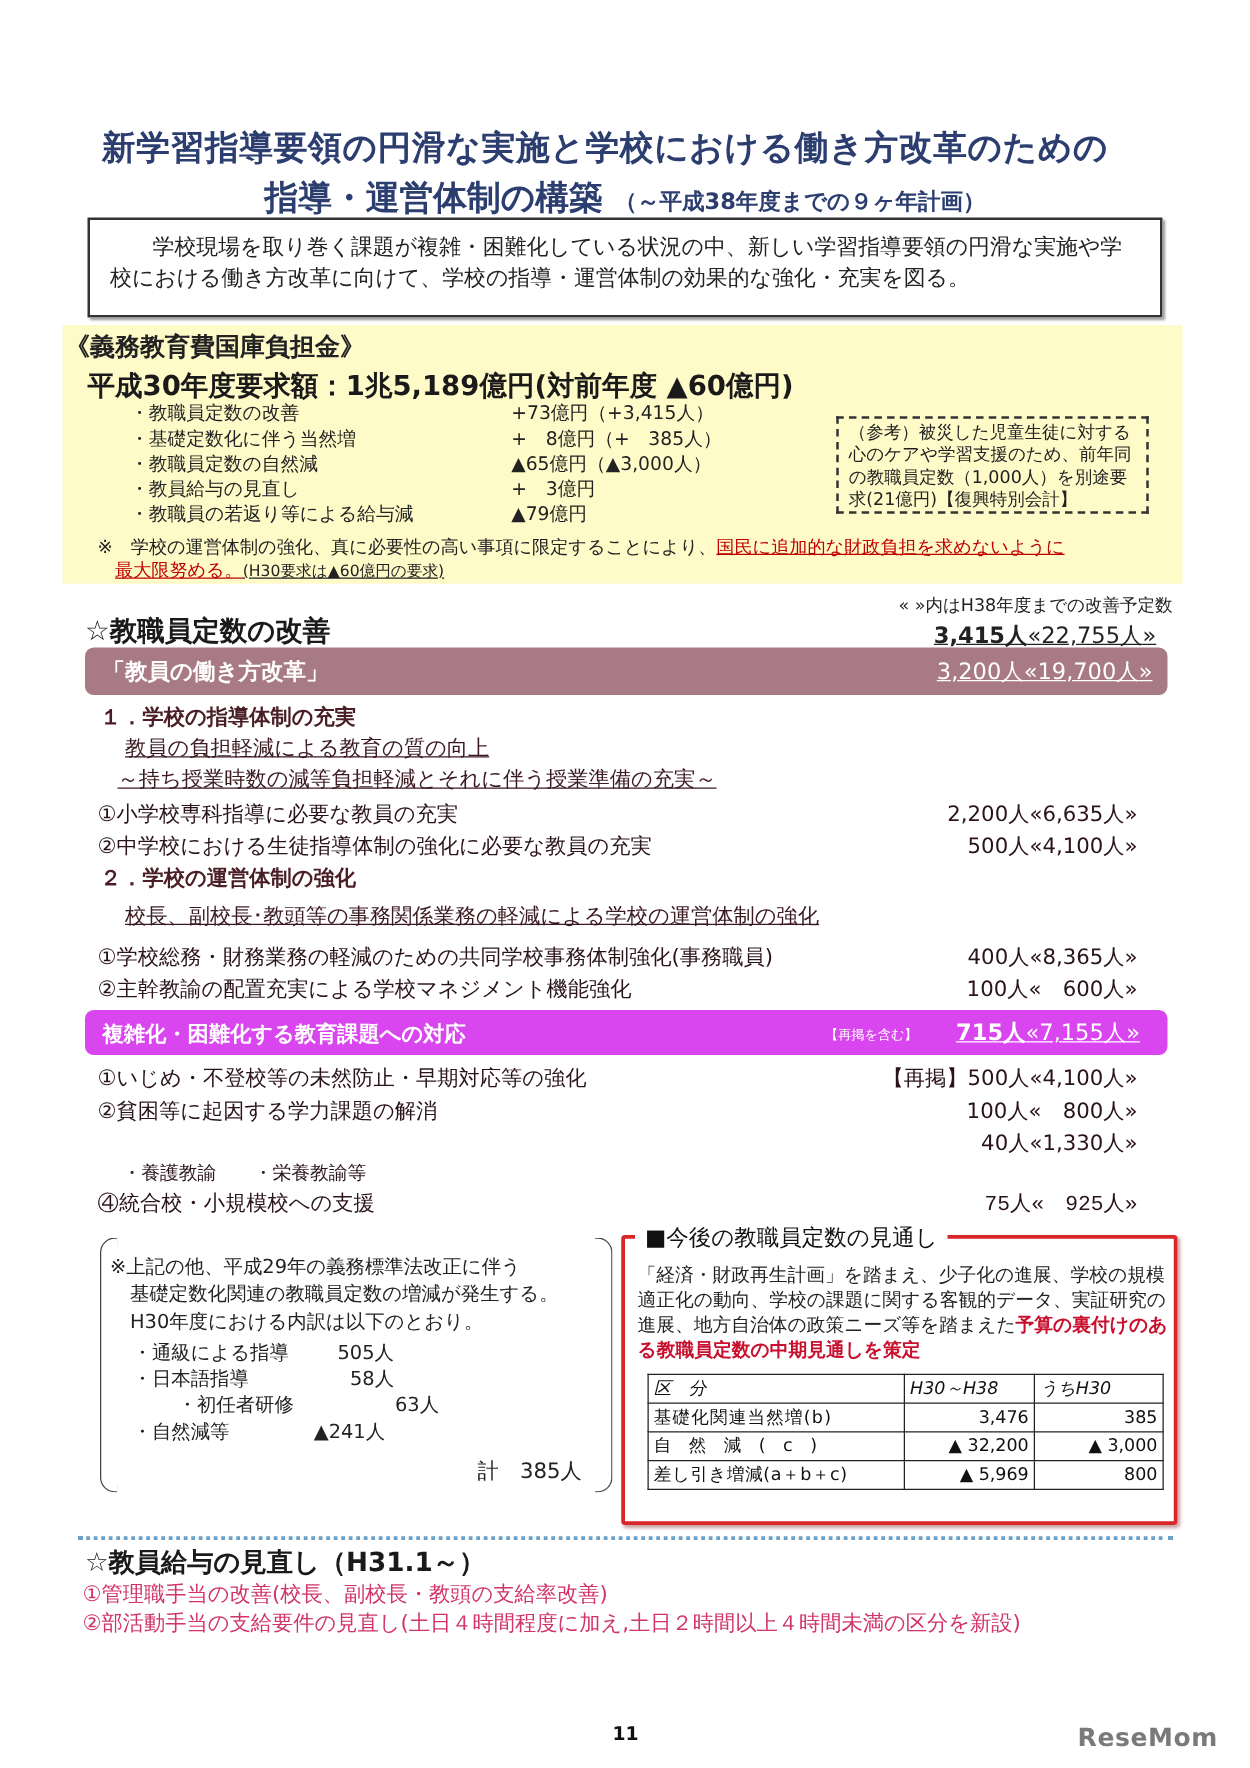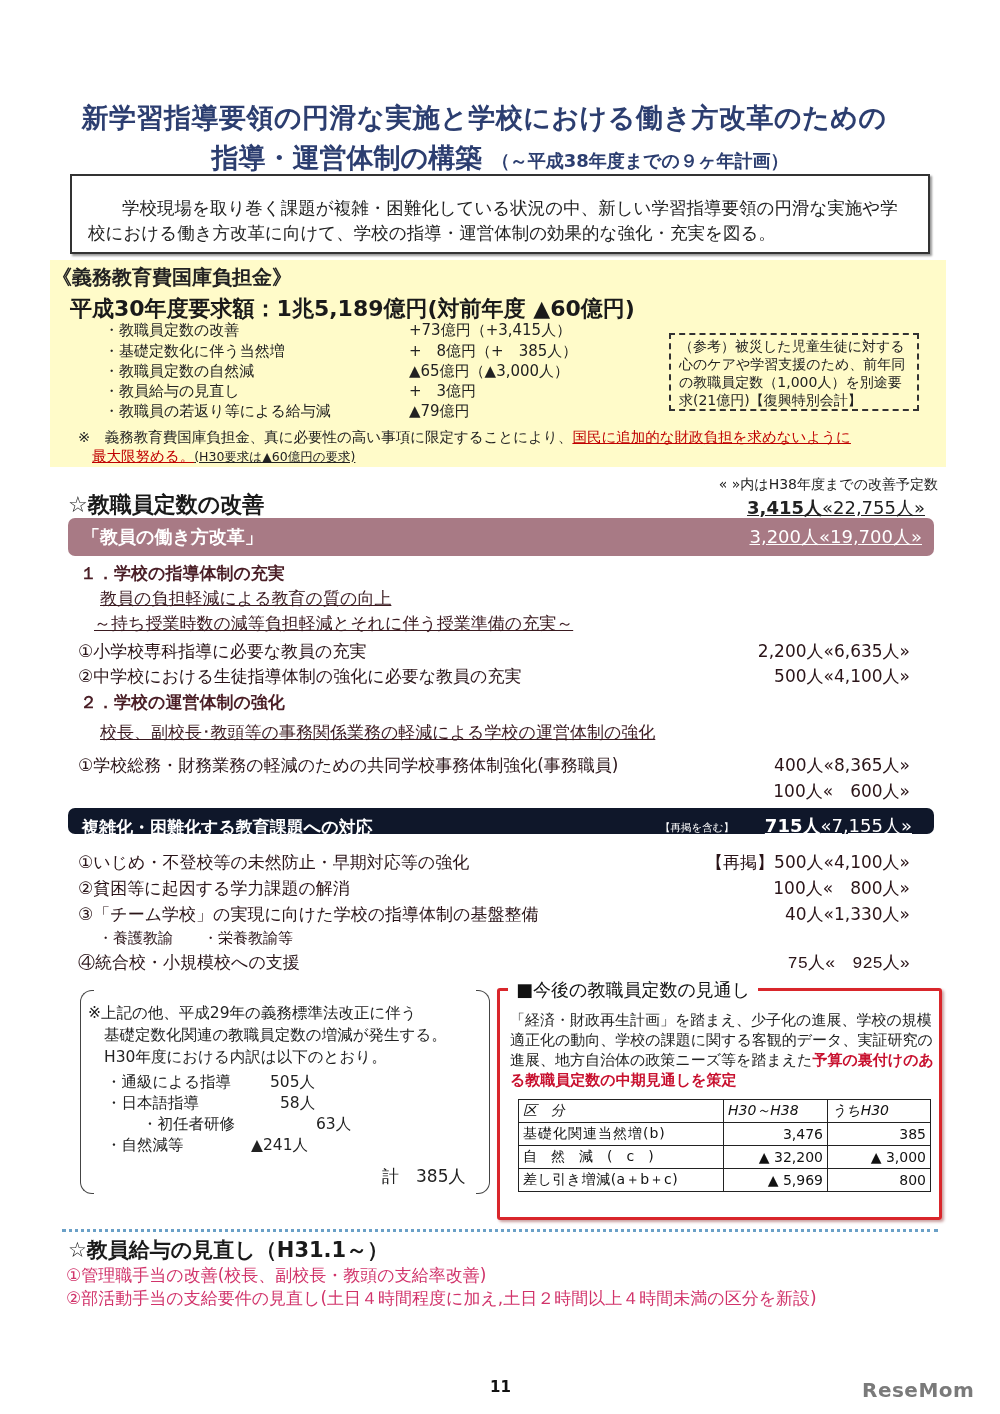--- a/index.html
+++ b/index.html
@@ -4,21 +4,21 @@
   <style>
     * { box-sizing: border-box; margin: 0; padding: 0; }
     html, body { width: 1000px; height: 1414px; background: #ffffff; }
     body { position: relative; font-family: "DejaVu Sans", "Liberation Sans", sans-serif; color: #1a1a1a; overflow: hidden; }
     .abs { position: absolute; white-space: nowrap; }
 
     .title1 { left: 0; width: 968px; top: 100px; text-align: center; font-size: 27px; font-weight: bold; color: #2c3e70; letter-spacing: 0.5px; }
     .title2 { left: 0; width: 1000px; top: 140px; text-align: center; font-size: 27px; font-weight: bold; color: #2c3e70; }
     .title2 .sub { font-size: 18px; }
 
-    .intro-box { left: 70px; top: 174px; width: 860px; height: 80px; border: 2px solid #333; box-shadow: 2px 2px 2px #999; padding: 20px 16px; font-size: 17.5px; line-height: 25px; white-space: normal; color: #222; }
+    .intro-box { left: 70px; top: 174px; width: 860px; height: 80px; border: 2px solid #333; box-shadow: 2px 2px 2px #999; padding: 10px 16px; font-size: 17.5px; line-height: 25px; white-space: normal; color: #222; }
     .intro-box p { text-indent: 34px; }
 
     .yellow { left: 50px; top: 260px; width: 896px; height: 207px; background: #fffbc9; }
     .y-head { left: 52px; top: 264px; font-size: 20px; font-weight: bold; color: #222; }
     .y-amount { left: 70px; top: 294px; font-size: 22px; font-weight: bold; color: #1a1a1a; }
     .y-row { font-size: 15px; color: #222; }
     .y-row .lab { position: absolute; left: 0; }
     .y-row .val { position: absolute; left: 305px; }
     .ref-box { left: 669px; top: 333px; width: 250px; height: 78px; border: 2px dashed #333; padding: 2px 8px; font-size: 14px; line-height: 18px; white-space: normal; color: #222; }
     .note1 { left: 78px; top: 428px; font-size: 14.5px; color: #222; }
@@ -34,21 +34,21 @@
 
     .pink-bar { left: 68px; top: 518px; width: 866px; height: 38px; background: #a87a85; border-radius: 7px; }
     .pink-bar .lab { position: absolute; left: 14px; top: 7px; font-size: 18px; font-weight: bold; color: #fff; }
     .pink-bar .num { position: absolute; right: 12px; top: 7px; font-size: 18px; color: #fff; text-decoration: underline; }
 
     .h-num { font-size: 17px; font-weight: bold; color: #4a1e26; }
     .ul-line { font-size: 17px; color: #3a1a20; text-decoration: underline; }
     .item { left: 78px; font-size: 17px; color: #2a1418; width: 832px; }
     .item .v { position: absolute; right: 0; top: 0; }
 
-    .blue-bar { left: 68px; top: 808px; width: 866px; height: 26px; background: #0f172a; border-radius: 7px; }
+    .blue-bar { left: 68px; top: 808px; width: 866px; height: 36px; background: #d946ef; border-radius: 7px; }
     .blue-bar .lab { position: absolute; left: 14px; top: 8px; font-size: 17px; font-weight: bold; color: #fff; }
     .blue-bar .tag { position: absolute; right: 200px; top: 13px; font-size: 10.5px; color: #fff; }
     .blue-bar .num { position: absolute; right: 22px; top: 6px; font-size: 18px; color: #fff; text-decoration: underline; }
     .blue-bar .num b { font-weight: bold; }
 
     .bracket-box { left: 80px; top: 990px; width: 410px; height: 204px; }
     .bracket-box .bl { position: absolute; left: 0; top: 0; width: 14px; height: 204px; border: 1.5px solid #444; border-right: none; border-radius: 12px 0 0 12px; }
     .bracket-box .br { position: absolute; right: 0; top: 0; width: 14px; height: 204px; border: 1.5px solid #444; border-left: none; border-radius: 0 12px 12px 0; }
     .bb-text { left: 88px; font-size: 15.5px; color: #222; }
 
@@ -101,21 +101,21 @@
 <div class="abs y-row" style="left:104px;top:382px;">
   <span class="lab">・教員給与の見直し</span>
   <span class="val">+　3億円</span>
 </div>
 <div class="abs y-row" style="left:104px;top:402px;">
   <span class="lab">・教職員の若返り等による給与減</span>
   <span class="val">▲79億円</span>
 </div>
 <div class="abs ref-box">（参考）被災した児童生徒に対する心のケアや学習支援のため、前年同の教職員定数（1,000人）を別途要求(21億円)【復興特別会計】</div>
 <div class="abs note1">
-  <span>※　義務教育費国庫負担金、真に必要性の高い事項に限定することにより、</span><span class="red">国民に追加的な財政負担を求めないように</span>
+  <span>※　学校の運営体制の強化、真に必要性の高い事項に限定することにより、</span><span class="red">国民に追加的な財政負担を求めないように</span>
 </div>
 <div class="abs note2">
   <span class="red">最大限努める。</span><span class="small">(H30要求は▲60億円の要求)</span>
 </div>
 
 <div class="abs sec-head">☆教職員定数の改善</div>
 <div class="abs sec-note">« »内はH38年度までの改善予定数</div>
 <div class="abs sec-total">
   <b>3,415人</b><span>«22,755人»</span>
 </div>
@@ -137,39 +137,39 @@
   <span class="v">500人«4,100人»</span>
 </div>
 
 <div class="abs h-num" style="left:80px;top:691px;">２．学校の運営体制の強化</div>
 <div class="abs ul-line" style="left:100px;top:721px;">校長、副校長･教頭等の事務関係業務の軽減による学校の運営体制の強化</div>
 <div class="abs item" style="top:754px;">
   <span>①学校総務・財務業務の軽減のための共同学校事務体制強化(事務職員)</span>
   <span class="v">400人«8,365人»</span>
 </div>
 <div class="abs item" style="top:780px;">
+  <span>②主幹教諭の配置充実による学校マネジメント機能強化</span>
   <span class="v">100人«　600人»</span>
 </div>
 
 <div class="abs blue-bar">
   <span class="lab">複雑化・困難化する教育課題への対応</span>
   <span class="tag">【再掲を含む】</span>
   <span class="num"><b>715人</b><span>«7,155人»</span></span>
 </div>
 
 <div class="abs item" style="top:851px;">
   <span>①いじめ・不登校等の未然防止・早期対応等の強化</span>
   <span class="v">【再掲】500人«4,100人»</span>
 </div>
 <div class="abs item" style="top:877px;">
   <span>②貧困等に起因する学力課題の解消</span>
   <span class="v">100人«　800人»</span>
 </div>
 <div class="abs item" style="top:903px;">
-  <span>③「チーム学校」の実現に向けた学校の指導体制の基盤整備</span>
   <span class="v">40人«1,330人»</span>
 </div>
 <div class="abs item" style="top:929px;left:98px;font-size:15px;">
   <span>・養護教諭　　・栄養教諭等</span>
 </div>
 <div class="abs item" style="top:951px;font-family:Liberation Mono, monospace;">
   <span>④統合校・小規模校への支援</span>
   <span class="v">75人«　925人»</span>
 </div>
 

